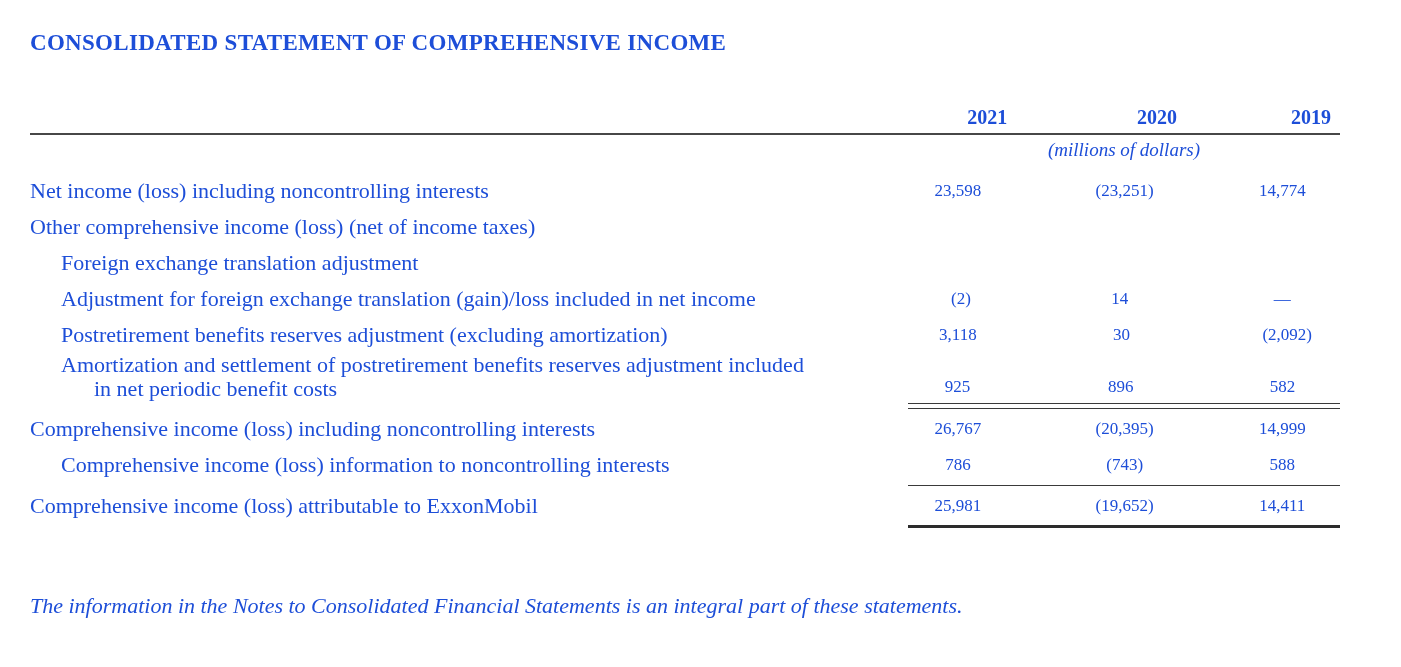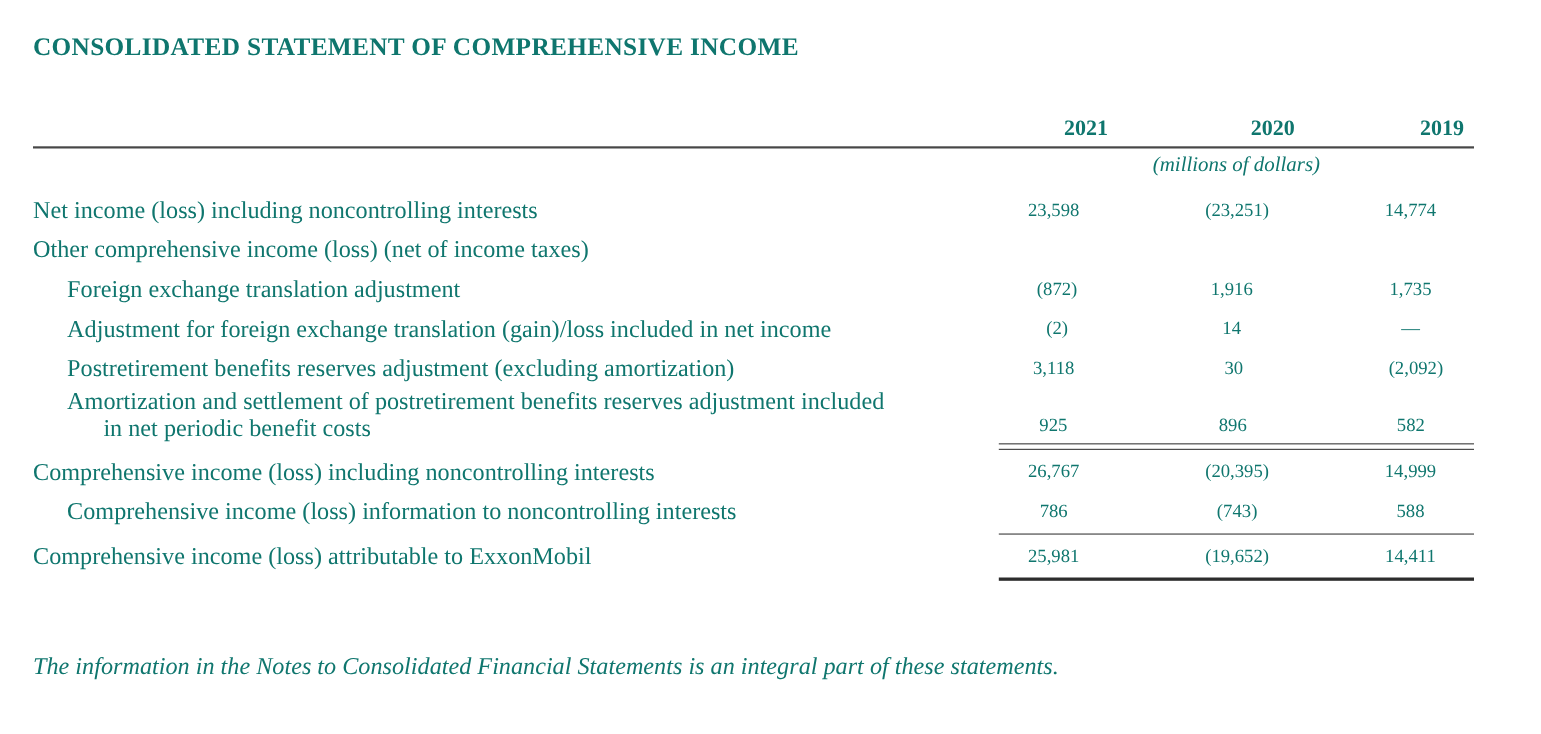--- a/index.html
+++ b/index.html
@@ -4,21 +4,21 @@
 <style>
   html, body {
     margin: 0; padding: 0;
     background: #ffffff;
   }
   .page {
     position: relative;
     width: 1401px;
     height: 667px;
     background: #ffffff;
-    color: #0f766e;
+    color: #1d4ed8;
     font-family: "Liberation Serif", "DejaVu Serif", serif;
     overflow: hidden;
   }
   .title {
     position: absolute;
     left: 30px;
     top: 30px;
     font-size: 23px;
     font-weight: bold;
     letter-spacing: 0.3px;
@@ -140,25 +140,20 @@
         <div class="row indent0">
           <div class="label">Other comprehensive income (loss) (net of income taxes)</div>
           <div class="vals">
             <div class="col c0 num"></div>
             <div class="col c1 num"></div>
             <div class="col c2 num"></div>
           </div>
         </div>
         <div class="row indent1">
           <div class="label">Foreign exchange translation adjustment</div>
-          <div class="vals">
-            <div class="col c0 num" style="padding-right: 1px;">(872)</div>
-            <div class="col c1 num">1,916</div>
-            <div class="col c2 num">1,735</div>
-          </div>
         </div>
         <div class="row indent1">
           <div class="label">Adjustment for foreign exchange translation (gain)/loss included in net income</div>
           <div class="vals">
             <div class="col c0 num" style="padding-right: 1px;">(2)</div>
             <div class="col c1 num">14</div>
             <div class="col c2 num">—</div>
           </div>
         </div>
         <div class="row indent1">

